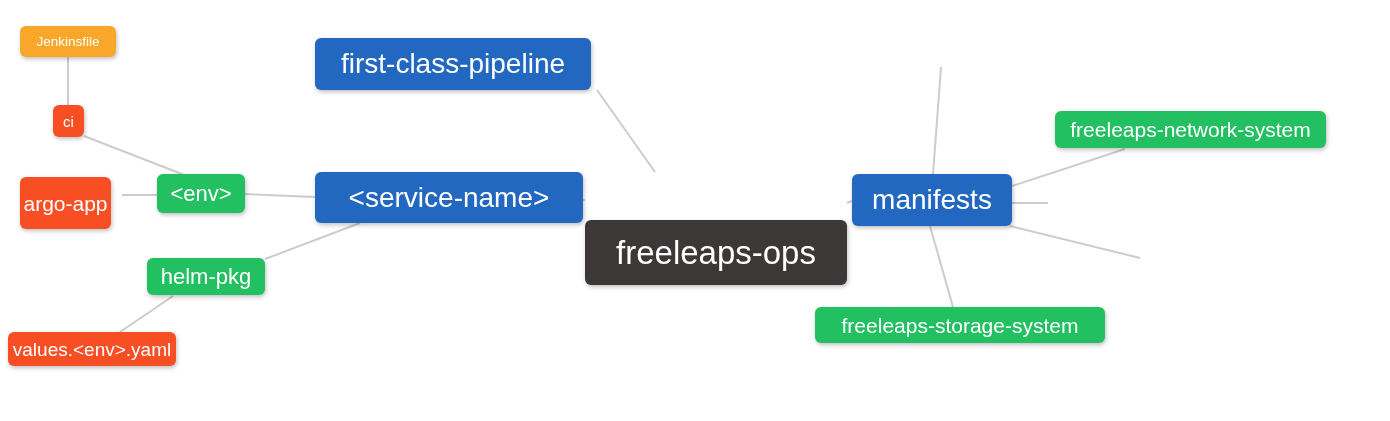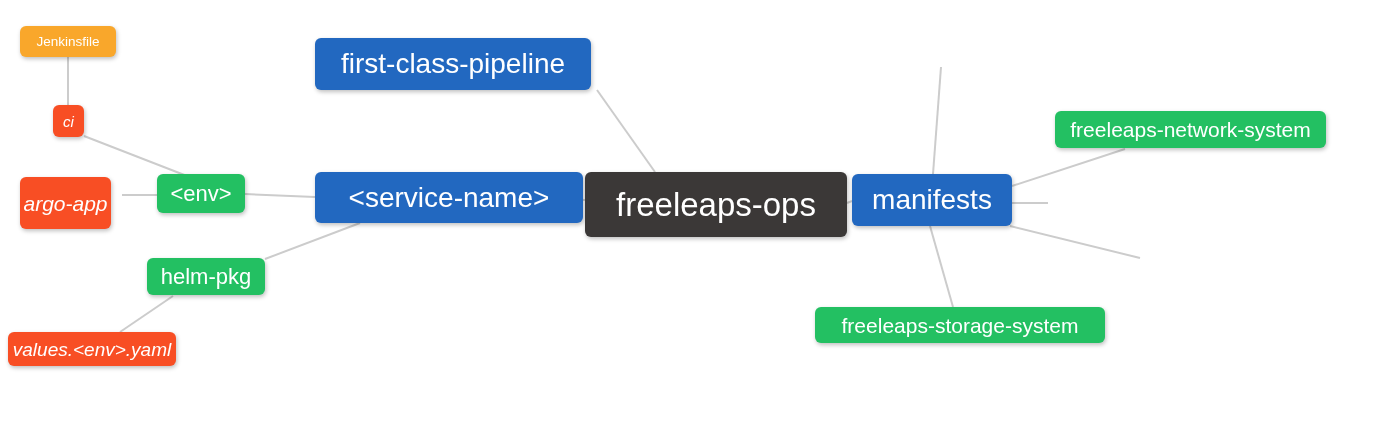--- a/index.html
+++ b/index.html
@@ -9,24 +9,24 @@
   html,body{margin:0;padding:0;background:#FFFFFF;}
   body{font-family:"Liberation Sans", sans-serif;}
   .canvas{position:relative;width:1390px;height:421px;background:#FFFFFF;overflow:hidden;}
   .edges{position:absolute;left:0;top:0;width:1390px;height:421px;}
   .edges line{stroke:var(--edge-gray);stroke-width:2;}
   .node{
     position:absolute;display:flex;align-items:center;justify-content:center;
     color:var(--text-white);border-radius:6px;white-space:nowrap;
     box-shadow:1px 2px 4px rgba(0,0,0,0.25);cursor:pointer;line-height:1;
   }
-  .n-dark{background:var(--root-dark);border-radius:6px;}
+  .n-dark{background:var(--root-dark);border-radius:6px;margin-top:48px;}
   .n-blue{background:var(--branch-blue);}
   .n-green{background:var(--leaf-green);}
-  .n-red{background:var(--leaf-red);font-style:italic;}
+  .n-red{background:var(--leaf-red);}
   .n-orange{background:var(--leaf-orange);}
 </style>
 </head>
 <body>
 
 <div class="canvas">
 
   <svg class="edges" viewBox="0 0 1390 421" xmlns="http://www.w3.org/2000/svg">
     <line x1="68" y1="57" x2="68" y2="105"></line>
     <line x1="84" y1="136" x2="187" y2="176"></line>

